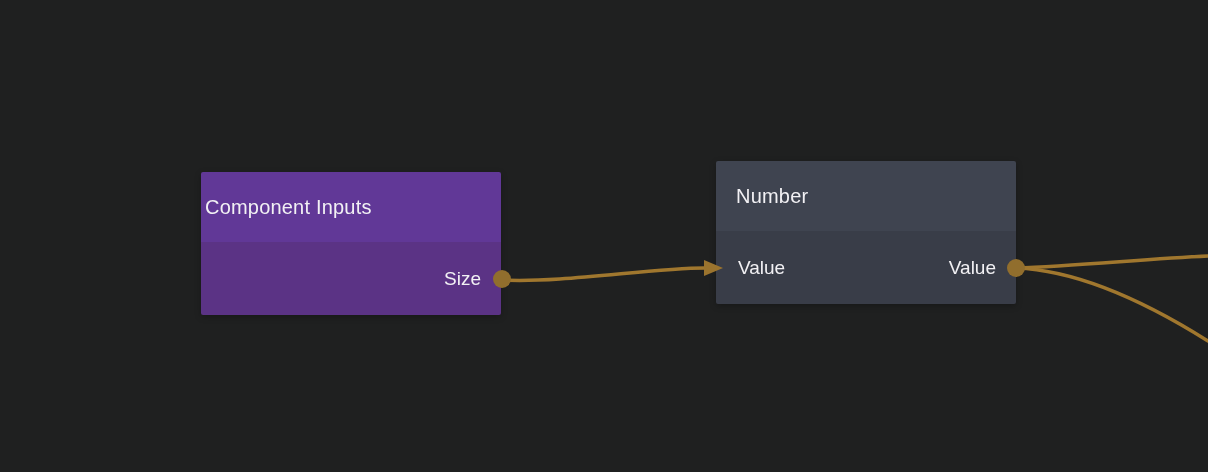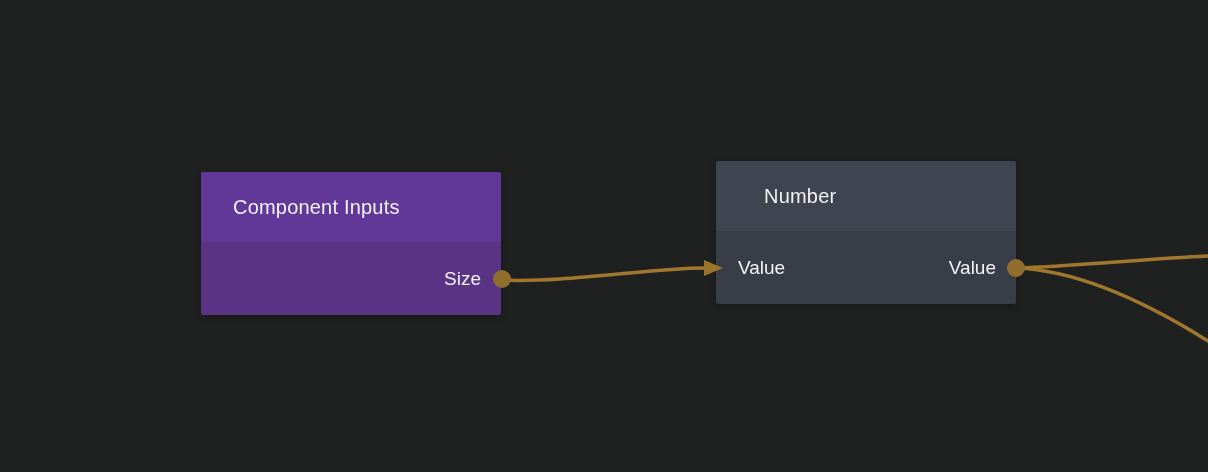--- a/index.html
+++ b/index.html
@@ -18,21 +18,21 @@
     position: absolute;
     width: 300px;
     border-radius: 2px;
     box-shadow: 0 2px 6px rgba(0,0,0,0.25);
     z-index: 1;
   }
   .node-header {
     height: 70px;
     display: flex;
     align-items: center;
-    padding: 0 32px;
+    padding: 0 4px;
     box-sizing: border-box;
     border-radius: 2px 2px 0 0;
   }
   .node-title {
     color: #f2f1f4;
     font-size: 20px;
     letter-spacing: 0.2px;
     white-space: nowrap;
   }
   .node-body {

